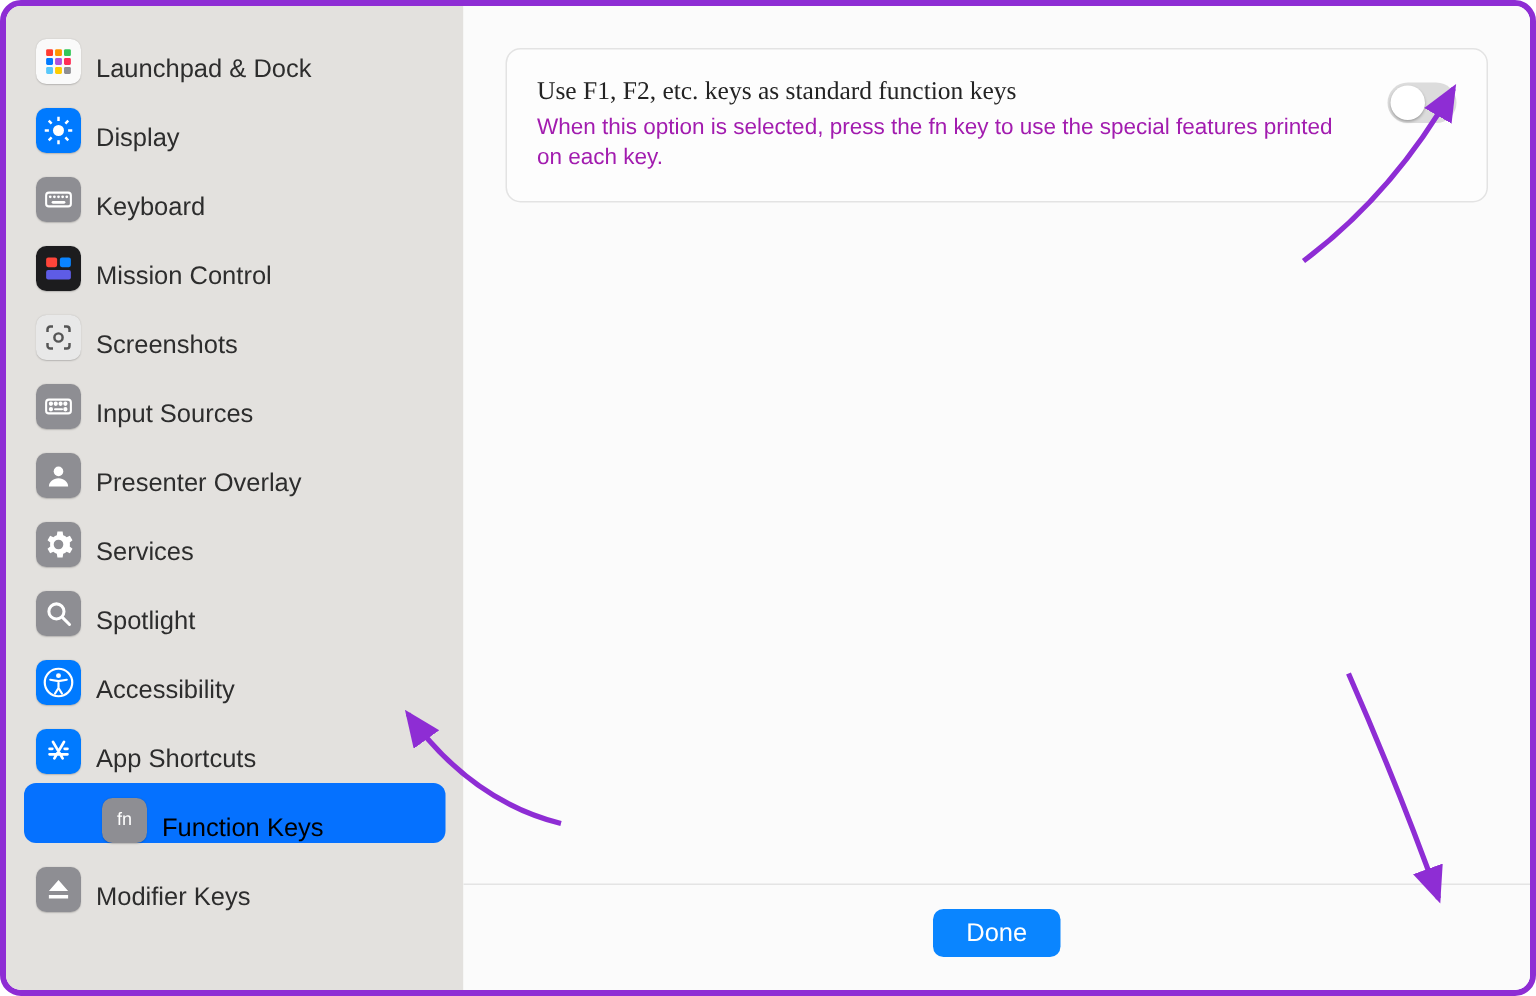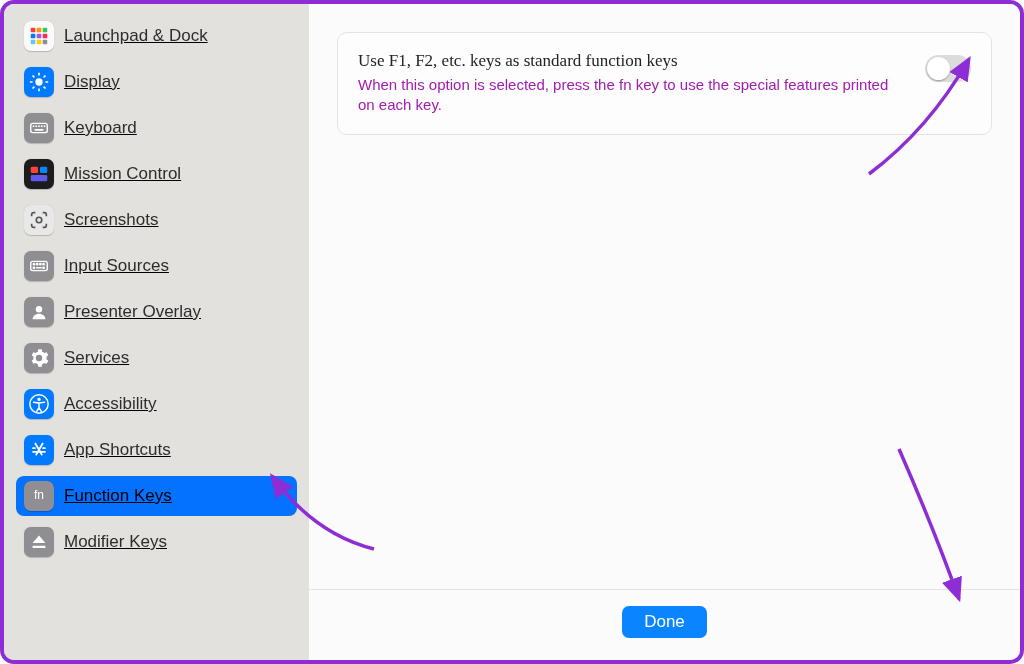--- a/index.html
+++ b/index.html
@@ -1,19 +1,19 @@
 <!DOCTYPE html>
 <html><head>
   <meta charset="utf-8">
   <style>
     * { margin: 0; padding: 0; box-sizing: border-box; font-family: -apple-system, BlinkMacSystemFont, "Segoe UI", Helvetica, Arial, sans-serif; }
     body { width: 1024px; height: 664px; background: #fff; border: 4px solid #8e2dd4; border-radius: 14px; overflow: hidden; }
     .layout { display: flex; height: 100%; }
     .sidebar { width: 305px; background: #e3e1de; padding: 12px 12px 12px 12px; overflow-y: auto; }
-    .sidebar-item { display: flex; align-items: center; height: 40px; padding: 0 8px; border-radius: 8px; cursor: pointer; gap: 10px; margin-bottom: 6px; text-decoration: underline; }
+    .sidebar-item { display: flex; align-items: flex-end; height: 40px; padding: 0 8px; border-radius: 8px; cursor: pointer; gap: 10px; margin-bottom: 6px; }
     .sidebar-item.selected { background: #0571ff; }
     .sidebar-item.selected .sidebar-label { color: #000000; }
     .sidebar-label { font-size: 17px; color: #2d2d2d; font-weight: 400; }
     .icon-tile { width: 30px; height: 30px; border-radius: 7px; display: flex; align-items: center; justify-content: center; flex-shrink: 0; box-shadow: 0 0.5px 1px rgba(0,0,0,0.2); }
     .content { flex: 1; display: flex; flex-direction: column; background: #fbfbfb; position: relative; }
     .content-body { flex: 1; padding: 28px 28px 0 28px; }
     .setting-card { background: #fdfdfd; border: 1px solid #e3e3e3; border-radius: 10px; padding: 18px 20px; display: flex; align-items: flex-start; gap: 18px; }
     .setting-text { flex: 1; }
     .setting-title { font-size: 17px; color: #232323; margin-bottom: 4px; font-family: Liberation Serif, serif; }
     .setting-desc { font-size: 15px; color: #a21caf; line-height: 1.35; }
@@ -130,20 +130,29 @@
 
     <div class="sidebar-item">
       <span class="icon-tile" style="background:#8e8e93;">
         <svg class="icon-svg" viewBox="0 0 24 24" fill="#fff">
             <path d="M12 8.5a3.5 3.5 0 1 0 0 7 3.5 3.5 0 0 0 0-7zm8.3 3.5c0 .5-.04.98-.12 1.45l2 1.56-1.9 3.3-2.36-.95c-.74.62-1.58 1.1-2.5 1.42L15 21.5h-3.8l-.42-2.72c-.92-.32-1.76-.8-2.5-1.42l-2.36.95-1.9-3.3 2-1.56A8.5 8.5 0 0 1 5.9 12c0-.5.04-.98.12-1.45l-2-1.56 1.9-3.3 2.36.95c.74-.62 1.58-1.1 2.5-1.42L11.2 2.5H15l.42 2.72c.92.32 1.76.8 2.5 1.42l2.36-.95 1.9 3.3-2 1.56c.08.47.12.95.12 1.45z"></path>
           </svg>
       </span>
       <span class="sidebar-label">Services</span>
     </div>
 
+    <div class="sidebar-item">
+      <span class="icon-tile" style="background:#8e8e93;">
+        <svg class="icon-svg" viewBox="0 0 24 24" fill="none" stroke="#fff" stroke-width="2.2">
+            <circle cx="10.5" cy="10.5" r="5.5"></circle>
+            <line x1="15" y1="15" x2="20" y2="20" stroke-linecap="round"></line>
+          </svg>
+      </span>
+      <span class="sidebar-label">Spotlight</span>
+    </div>
 
     <div class="sidebar-item">
       <span class="icon-tile" style="background:#007aff;">
         <svg class="icon-svg" viewBox="0 0 24 24" fill="#fff">
             <circle cx="12" cy="12" r="10" fill="none" stroke="#fff" stroke-width="1.6"></circle>
             <circle cx="12" cy="7" r="1.8"></circle>
             <path d="M6 10l6 1 6-1M12 11v5l-2.5 4M12 16l2.5 4" stroke="#fff" stroke-width="1.6" fill="none" stroke-linecap="round"></path>
           </svg>
       </span>
       <span class="sidebar-label">Accessibility</span>
@@ -152,21 +161,21 @@
     <div class="sidebar-item">
       <span class="icon-tile" style="background:#007aff;">
         <svg class="icon-svg" viewBox="0 0 24 24" fill="none" stroke="#fff" stroke-width="2">
             <path d="M8 5l7 12M16 5L9 17M5.5 14h13M5.5 10h2M16.5 10h2" stroke-linecap="round"></path>
           </svg>
       </span>
       <span class="sidebar-label">App Shortcuts</span>
     </div>
 
     <div class="sidebar-item selected">
-      <span class="icon-tile" style="background:#8e8e93;">
+      <span class="icon-tile" style="background:#8e8e93;margin-left:44px;">
         <svg viewBox="0 0 30 30" width="30" height="30">
             <text x="15" y="18" text-anchor="middle" fill="#fff" font-size="12" font-weight="500" font-family="-apple-system">fn</text>
           </svg>
       </span>
       <span class="sidebar-label">Function Keys</span>
     </div>
 
     <div class="sidebar-item">
       <span class="icon-tile" style="background:#8e8e93;">
         <svg class="icon-svg" viewBox="0 0 24 24" fill="#fff">

